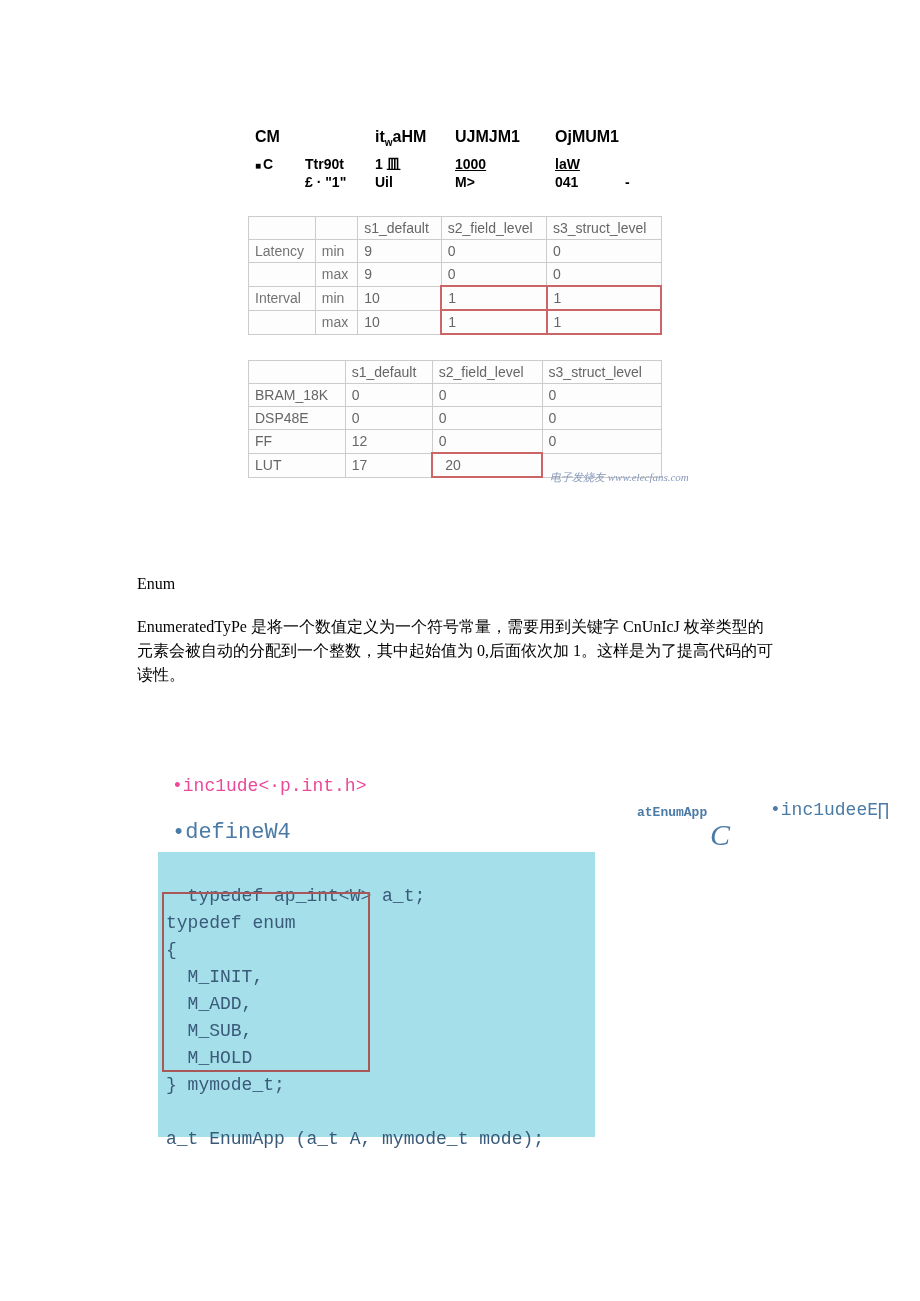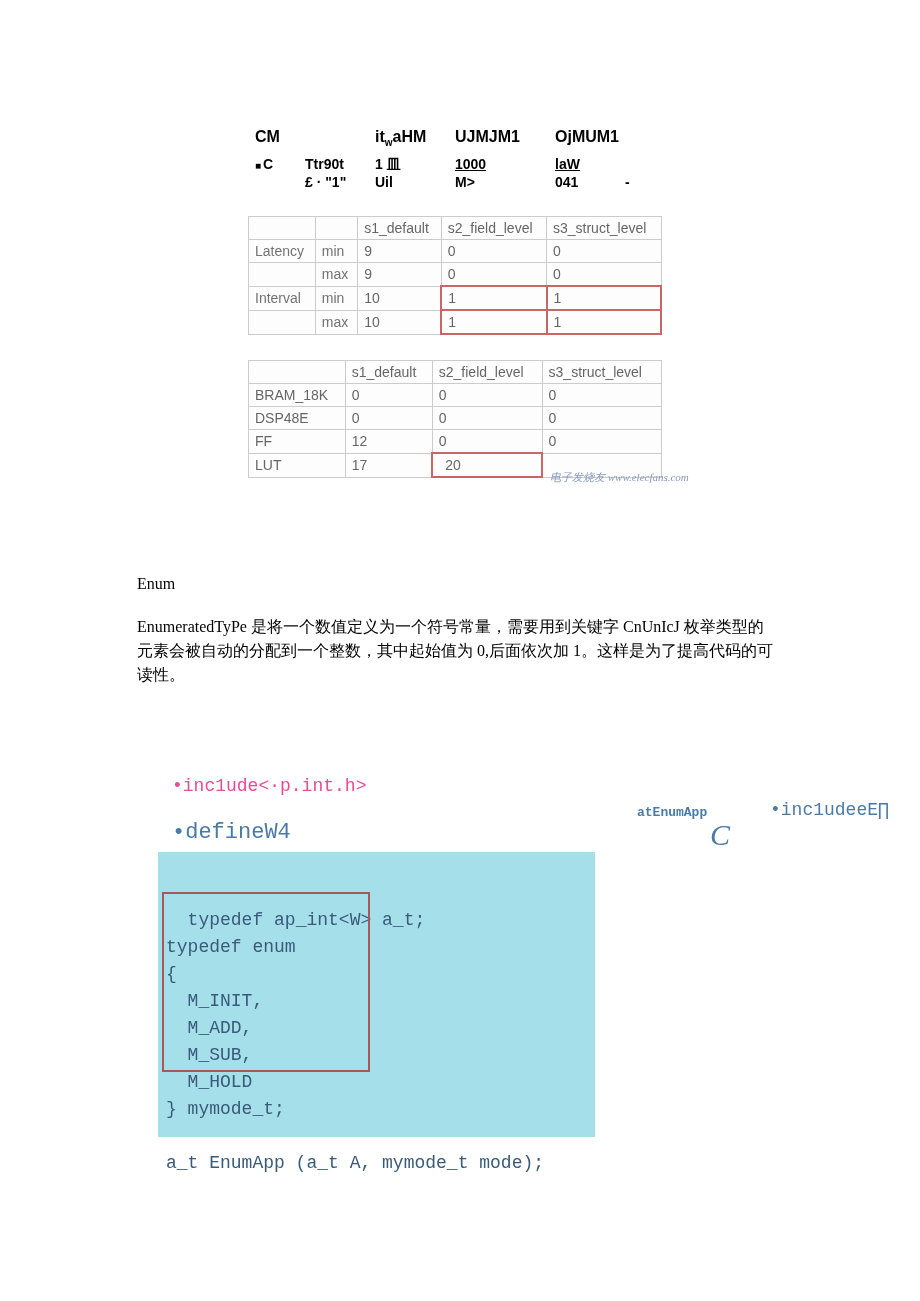--- a/index.html
+++ b/index.html
@@ -153,21 +153,21 @@
   .code-block {
     position: absolute;
     top: 852px;
     left: 158px;
     width: 437px;
     height: 285px;
     background: #a5e0ea;
     font-family: "Courier New", monospace;
     font-size: 18px;
     color: #3a5a7a;
-    padding: 28px 8px;
+    padding: 4px 8px;
     filter: blur(0.6px);
     line-height: 1.5;
     white-space: pre;
   }
   .code-block .redframe {
     position: absolute;
     top: 40px;
     left: 4px;
     width: 208px;
     height: 180px;

